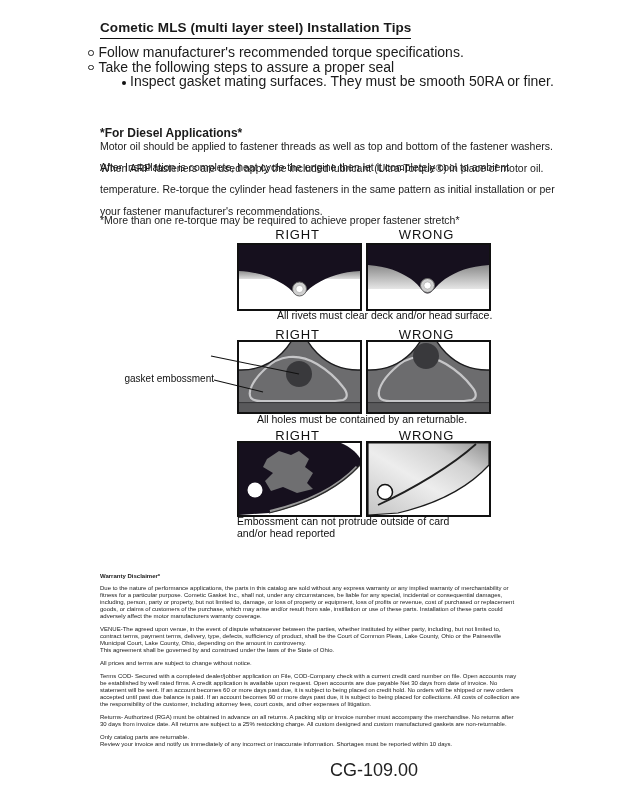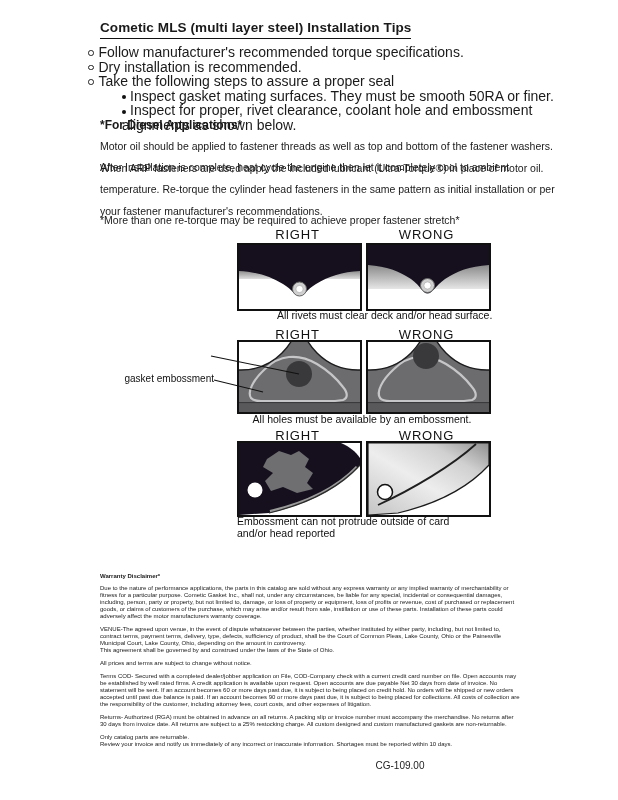--- a/index.html
+++ b/index.html
@@ -16,47 +16,45 @@
   .bullets{top:45px;left:88px;width:470px;font-size:14px;line-height:14.5px;}
   .bullet::before{
     content:"";display:inline-block;width:3.5px;height:3.5px;border:1px solid #222;
     border-radius:50%;margin-right:5px;vertical-align:1.5px;
   }
   .subbullet{margin-left:34px;}
   .subbullet::before{
     content:"";display:inline-block;width:4px;height:4px;background:#111;
     border-radius:50%;margin-right:4px;vertical-align:1.5px;
   }
-  .diesel-heading{top:118px;left:100px;font-size:12px;font-weight:700;text-align:right;}
+  .diesel-heading{top:126px;left:100px;font-size:12px;font-weight:700;text-align:right;}
   .body-par{left:100px;width:455px;font-size:10.5px;line-height:22px;}
   .col-head{width:125px;text-align:center;font-size:13px;letter-spacing:.8px;color:#111;}
   .panel{border:2px solid #111;background:#fff;}
   .panel svg{display:block;}
   .caption{font-size:10.5px;color:#111;line-height:11.5px;}
   .fig2-side-label{font-size:10px;line-height:11px;text-align:right;color:#111;}
   .pointer-overlay{pointer-events:none;}
   .fineprint{top:573px;left:100px;width:420px;font-size:6px;line-height:7px;color:#1a1a1a;}
   .fineprint .fp-head{font-weight:700;margin-bottom:5px;}
   .fineprint p{margin:0 0 6px 0;}
   .fineprint .tight{margin:0;}
-  .page-number{top:760px;left:330px;width:140px;text-align:center;font-size:10px;color:#222;}
+  .page-number{top:760px;left:330px;width:140px;text-align:left;font-size:18px;color:#222;}
 </style>
 </head>
 <body>
 
 <div class="page">
 
   <div class="abs page-title">Cometic MLS (multi layer steel) Installation Tips</div>
 
   <div class="abs bullets">
     <div class="bullet">Follow manufacturer's recommended torque specifications.</div>
-    <div class="bullet">Dry installation is recommended.</div>
     <div class="bullet">Take the following steps to assure a proper seal</div>
     <div class="subbullet">Inspect gasket mating surfaces.  They must be smooth 50RA or finer.</div>
-    <div class="subbullet">Inspect for proper, rivet clearance, coolant hole and embossment alignments as shown below.</div>
   </div>
 
   <div class="abs diesel-heading">*For Diesel Applications*</div>
   <div class="abs body-par" style="top:135px;">Motor oil should be applied to fastener threads as well as top and bottom of the fastener washers. When ARP fasteners are used apply the included lubricant (Ultra-Torque®) in place of motor oil.</div>
   <div class="abs body-par" style="top:156px;">After Installation is complete, heat cycle the engine then let it completely cool to ambient temperature. Re-torque the cylinder head fasteners in the same pattern as initial installation or per your fastener manufacturer's recommendations.</div>
   <div class="abs body-par" style="top:209px;">*More than one re-torque may be required to achieve proper fastener stretch*</div>
 
   <div class="abs col-head" style="top:227px;left:235px;">RIGHT</div>
   <div class="abs col-head" style="top:227px;left:364px;">WRONG</div>
 
@@ -121,21 +119,21 @@
       <path d="M12,56 C8,50 14,38 26,27 C32,21 40,16 50,15 C60,14 68,16 78,22 C88,28 98,37 104,45 C109,51 109,56 104,58 L96,59 L22,59 C16,59 14,58.5 12,56 Z" fill="none" stroke="#c6c6c8" stroke-width="2.2" stroke-linejoin="round"></path>
       <circle cx="58" cy="14" r="13" fill="#39393c"></circle>
     </svg>
   </div>
 
   <svg class="abs pointer-overlay" style="top:338px;left:140px;" width="250" height="70" viewBox="0 0 250 70">
     <line x1="71" y1="18" x2="159" y2="36" stroke="#111" stroke-width="1.1"></line>
     <line x1="74" y1="42" x2="123" y2="54" stroke="#111" stroke-width="1.1"></line>
   </svg>
 
-  <div class="abs caption" style="top:414px;left:237px;width:250px;text-align:center;">All holes must be available by an embossment.</div>
+  <div class="abs caption" style="top:414px;left:237px;width:250px;text-align:center;">All holes must be contained by an returnable.</div>
 
   <div class="abs col-head" style="top:428px;left:235px;">RIGHT</div>
   <div class="abs col-head" style="top:428px;left:364px;">WRONG</div>
 
   <div class="abs panel" style="top:441px;left:237px;">
     <svg width="121" height="72" viewBox="0 0 121 72">
       <rect x="0" y="0" width="121" height="72" fill="#ffffff"></rect>
       <path d="M0,0 H102 C111,4 116,8 121,15 L121,22 C99,46 68,61 30,70 L0,72 Z" fill="#16101e"></path>
       <path d="M118,24 C97,46 67,60 31,68.5" fill="none" stroke="#9a9a9a" stroke-width="3"></path>
       <path d="M121,22 C99,46 68,61 30,70" fill="none" stroke="#2a2a2a" stroke-width="1.2"></path>

